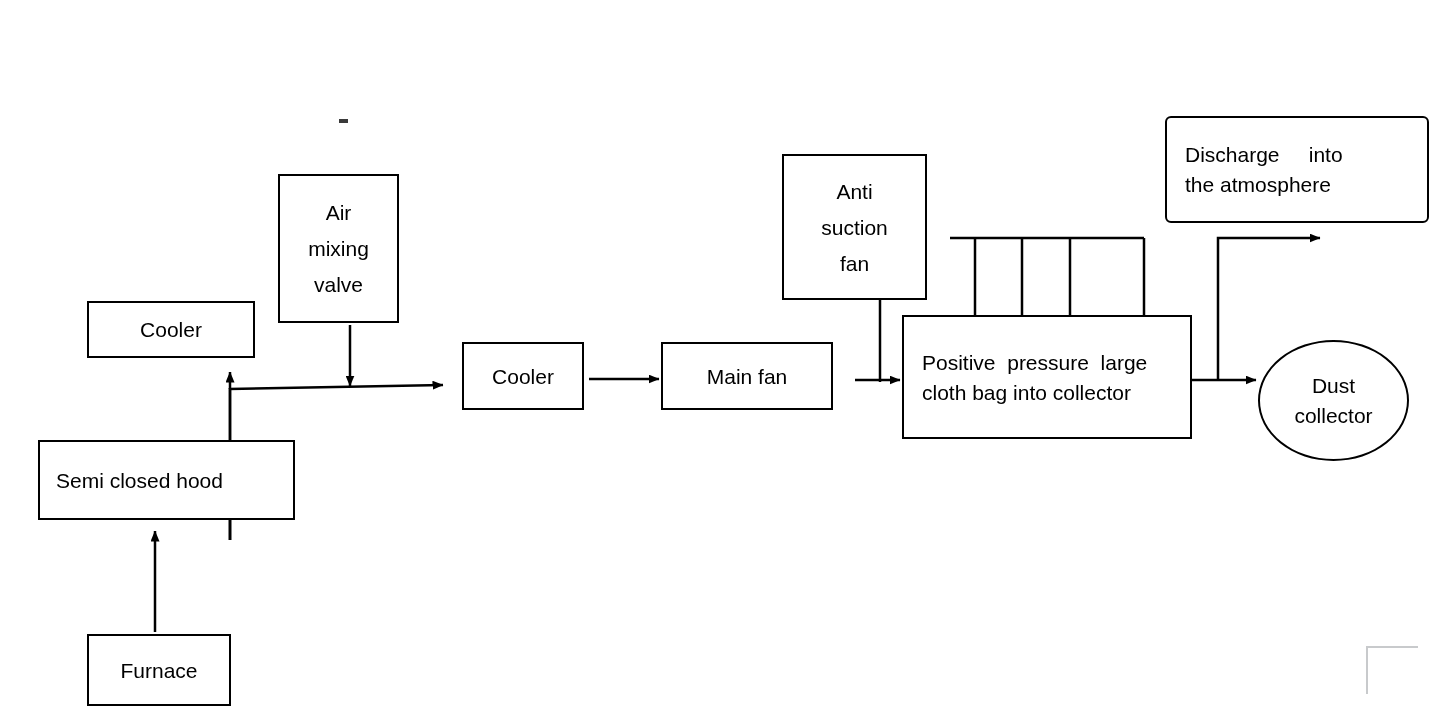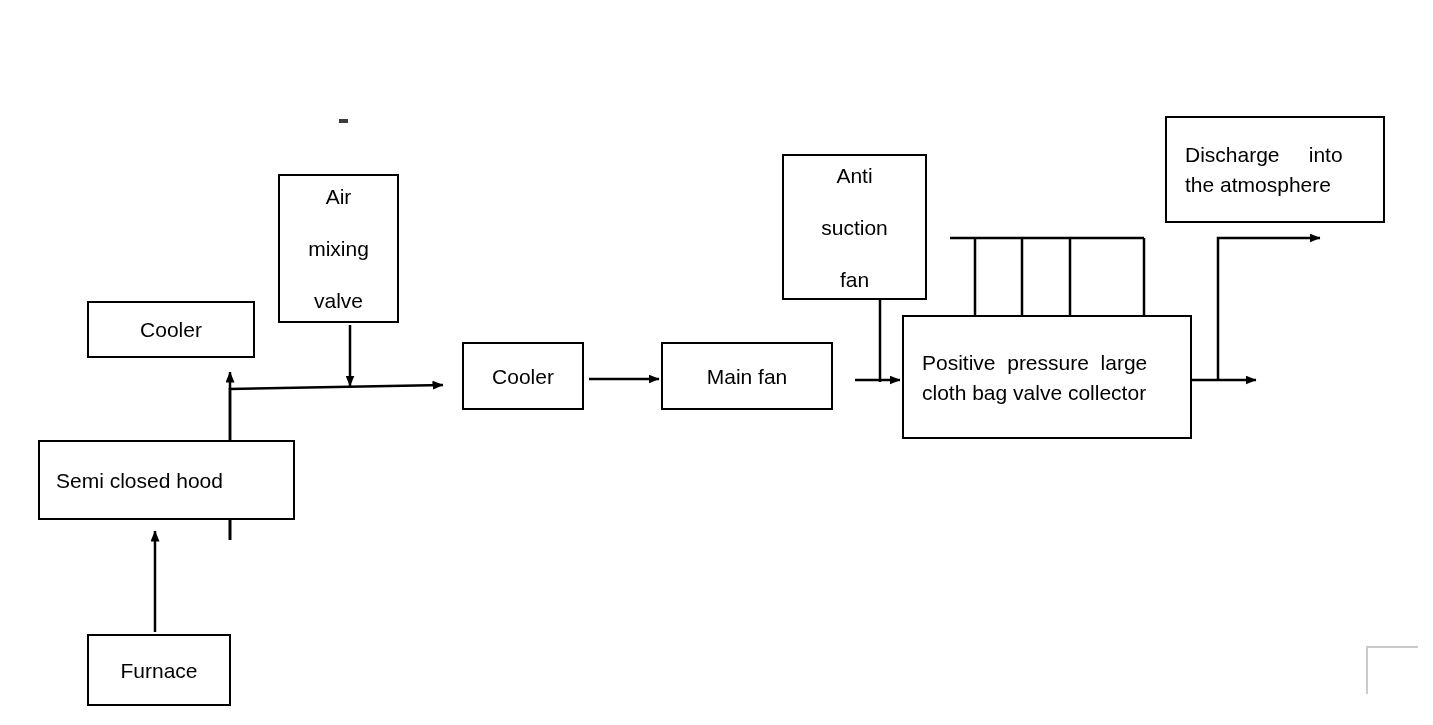--- a/index.html
+++ b/index.html
@@ -38,21 +38,21 @@
   }
   .node.align-left {
     align-items: flex-start;
     padding-left: 16px;
   }
   .node.ellipse {
     border-radius: 50%;
     border-width: 2px;
   }
   .stack .line + .line {
-    margin-top: 31px;
+    margin-top: 15px;
   }
   .stack2 .line + .line {
     margin-top: 9px;
   }
   svg.edges {
     position: absolute;
     left: 0;
     top: 0;
     width: 1433px;
     height: 725px;
@@ -162,26 +162,30 @@
   </div>
 
   <div class="node stack" style="left:782px; top:154px; width:145px; height:146px;justify-content:center;">
     <span class="line">Anti</span>
     <span class="line">suction</span>
     <span class="line">fan</span>
   </div>
 
   <div class="node align-left stack2" style="left:902px; top:315px; width:290px; height:124px; padding-left:18px;">
     <span class="line">Positive  pressure  large</span>
-    <span class="line">cloth bag valve collector</span>
+    <span class="line">cloth bag into collector</span>
   </div>
 
-  <div class="node align-left stack2" style="left:1165px; top:116px; width:220px; height:107px; padding-left:18px;">
+  <div class="node align-left stack2" style="left:1165px; top:116px; width:264px; height:107px; padding-left:18px;border-radius:6px;">
     <span class="line">Discharge     into</span>
     <span class="line">the atmosphere</span>
   </div>
 
+  <div class="node ellipse stack2" style="left:1258px; top:340px; width:151px; height:121px; border-width:2px;">
+    <span class="line">Dust</span>
+    <span class="line">collector</span>
+  </div>
 
   <div class="speck" style="left:339px; top:119px; width:9px; height:4px;"></div>
 
   <div class="corner-mark" style="left:1366px; top:646px; width:52px; height:48px;"></div>
 
 </div>
 
 </body></html>

